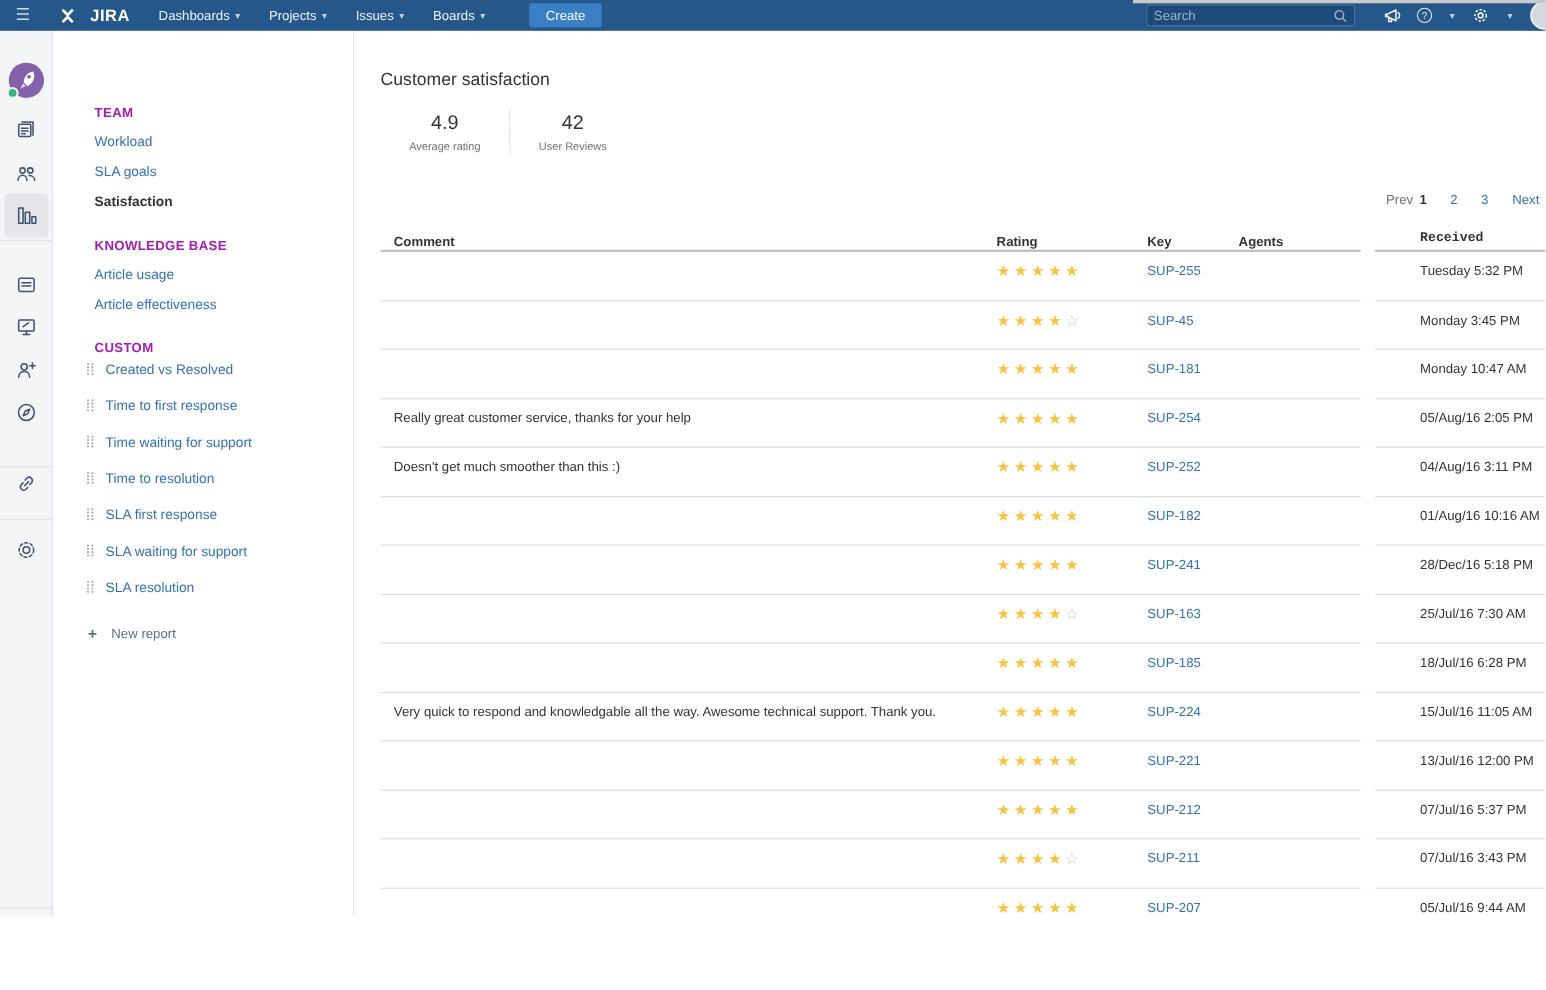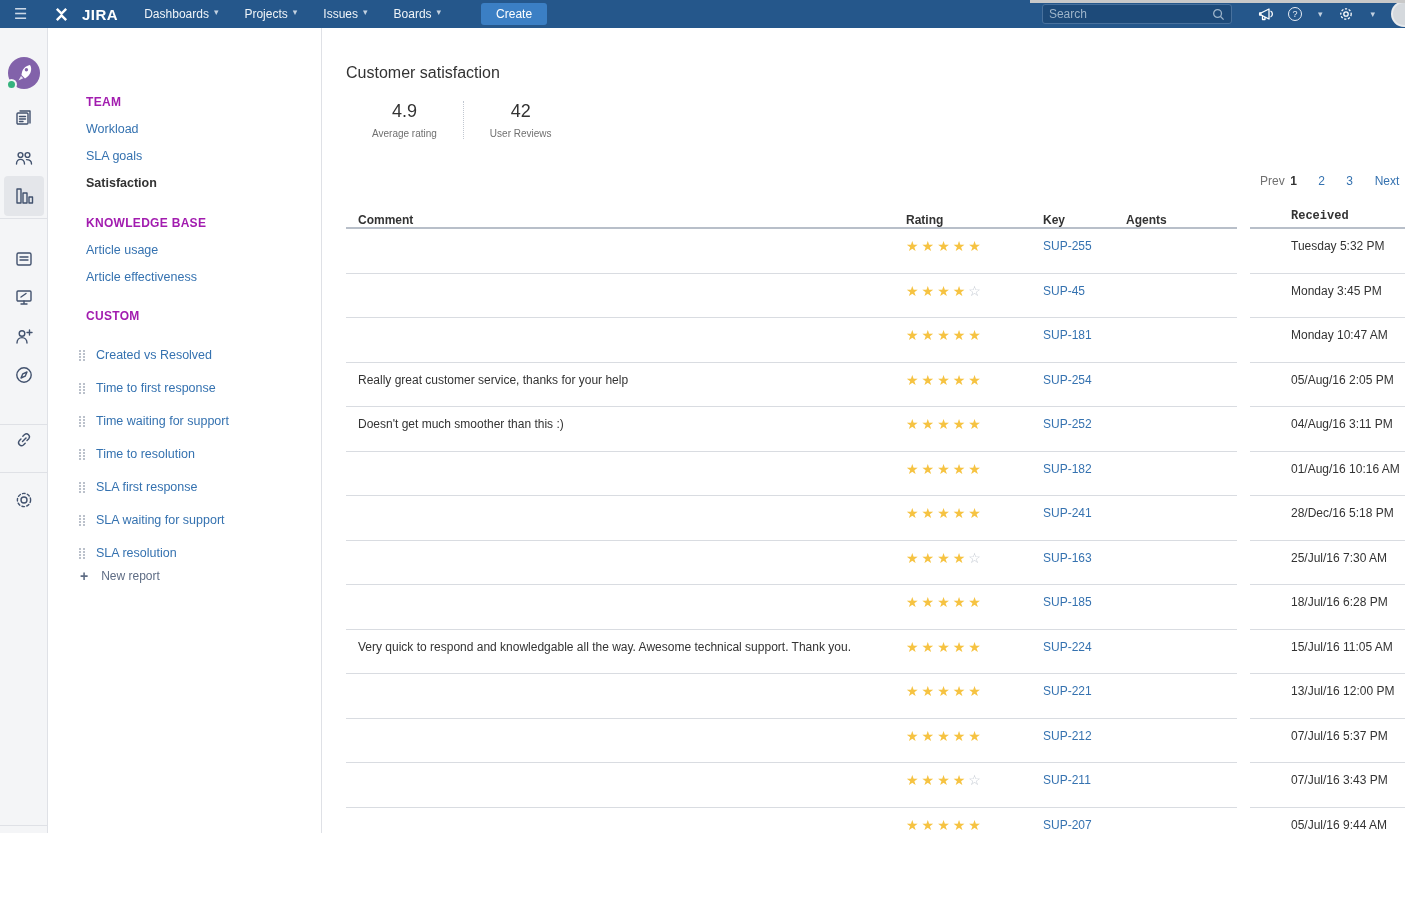--- a/index.html
+++ b/index.html
@@ -8,21 +8,21 @@
   .app { position:relative; width:1405px; height:900px; }
 
   
   .topbar { position:absolute; top:0; left:0; width:1405px; height:28px; background:#25578b;
     display:flex; align-items:center; color:#fff; z-index:5; }
   .hamburger { margin-left:14px; width:18px; color:#cdd9e7; font-size:15px; line-height:28px; cursor:pointer; }
   .logo { display:flex; align-items:center; margin-left:22px; cursor:pointer;gap:10px; }
   .logo svg { margin-right:3px; }
   .logo-text { font-weight:bold; font-size:15px; letter-spacing:0.5px; color:#fff; }
   .top-menu { display:flex; align-items:center; margin-left:26px; }
-  .menu-item { display:flex; align-items:flex-start; margin-right:26px; cursor:pointer; color:#f0f4f8; }
+  .menu-item { display:flex; align-items:center; margin-right:26px; cursor:pointer; color:#f0f4f8; }
   .menu-item .caret { margin-left:5px; font-size:9px; color:#c3d1e0; }
   .create-btn { background:#3b7fc4; color:#fff; border:none; border-radius:3px;
     padding:4px 15px; font-size:12px; margin-left:14px; cursor:pointer; font-family:inherit; }
   .top-right { margin-left:auto; display:flex; align-items:center; }
   .search-box { width:190px; height:20px; background:#1d4a79; border:1px solid #48719d; border-radius:3px;
     display:flex; align-items:center; margin-right:26px; }
   .search-box input { flex:1; background:transparent; border:none; outline:none; color:#dce6f0;
     font-size:12px; padding:0 6px; font-family:inherit; }
   .search-box input::placeholder { color:#9db4ca; }
   .search-glyph { margin-right:6px; display:flex; }
@@ -45,21 +45,21 @@
   .rail-sel-bg { position:absolute; left:4px; top:148px; width:40px; height:40px; background:#e4e6ea; border-radius:4px; }
   .rail-div { position:absolute; left:0; width:48px; height:1px; background:#dfe1e6; }
   .rail svg { stroke:#42526e; fill:none; stroke-width:1.4; stroke-linecap:round; stroke-linejoin:round; }
 
   
   .sidenav { position:absolute; top:28px; left:48px; width:274px; height:805px; background:#fff;
     border-right:1px solid #dfe1e6; padding:60px 0 0 38px; }
   .side-header { height:27px; display:flex; align-items:center; font-weight:bold; font-size:12px;
     color:#a21caf; letter-spacing:0.3px; }
   .nav-row { height:27px; display:flex; align-items:center; }
-  .custom-row { height:33px; display:flex; align-items:flex-end; }
+  .custom-row { height:33px; display:flex; align-items:flex-start; }
   .nav-link { color:#3572b0; cursor:pointer; font-size:12.5px; }
   .nav-link.selected { color:#333; font-weight:bold; cursor:default; }
   .drag-handle { width:8px; margin:0 10px 0 -8px; display:flex; flex:none; cursor:grab; }
   .section-gap-sm { height:13px; } .section-gap-md { height:12px; }
   .new-report { height:31px; display:flex; align-items:center; color:#5e6c84; cursor:pointer; }
   .new-report .plus { font-size:14px; font-weight:bold; margin:0 13px 0 -6px; color:#5e6c84; }
 
   
   .content { position:absolute; top:28px; left:322px; width:1083px; height:805px; background:#fff; overflow:hidden; }
   .page-title { position:absolute; top:36px; left:24px; font-size:16px; color:#333; }

